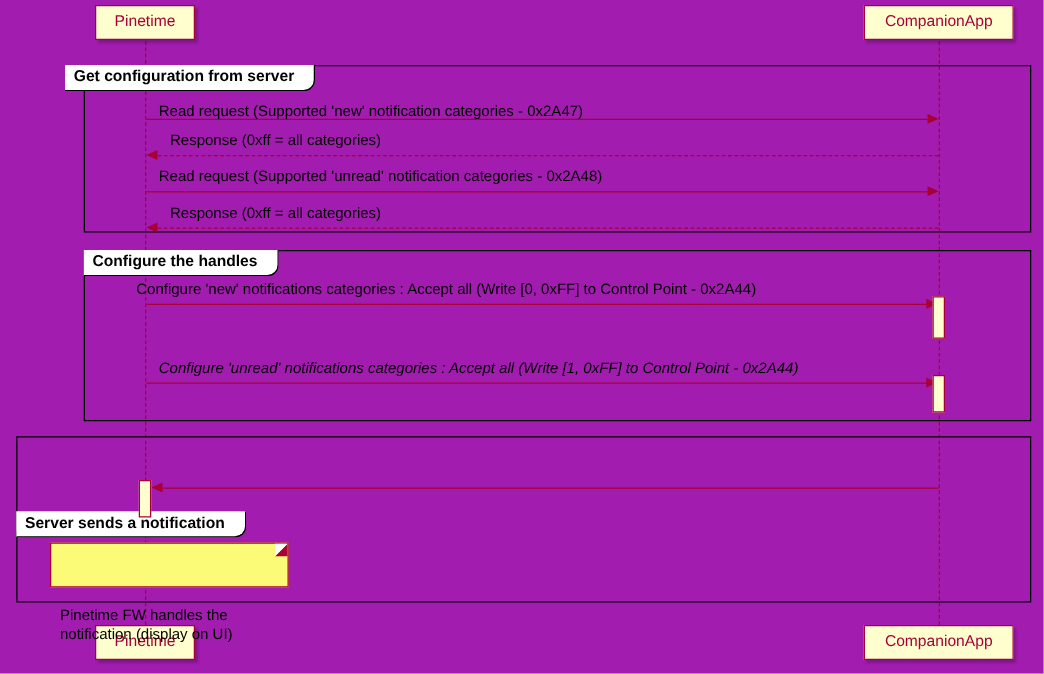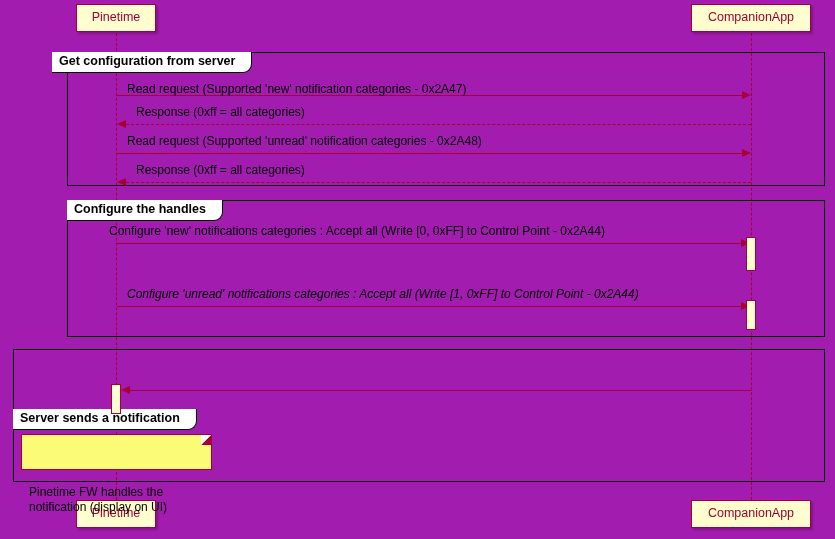--- a/index.html
+++ b/index.html
@@ -102,20 +102,21 @@
   .note {
     position: absolute;
     box-sizing: border-box;
     background: #FBFB77;
     border: 1px solid #A80036;
     font-size: 12px;
     color: #000000;
     padding: 5px 7px;
     line-height: 1.25;
     white-space: pre-line;
+    margin-left: 19px;
   }
   .note-fold {
     position: absolute;
     width: 0;
     height: 0;
     border-left: 10px solid #ffffff;
     border-bottom: 10px solid transparent;
     top: 0;
     right: 0;
   }

